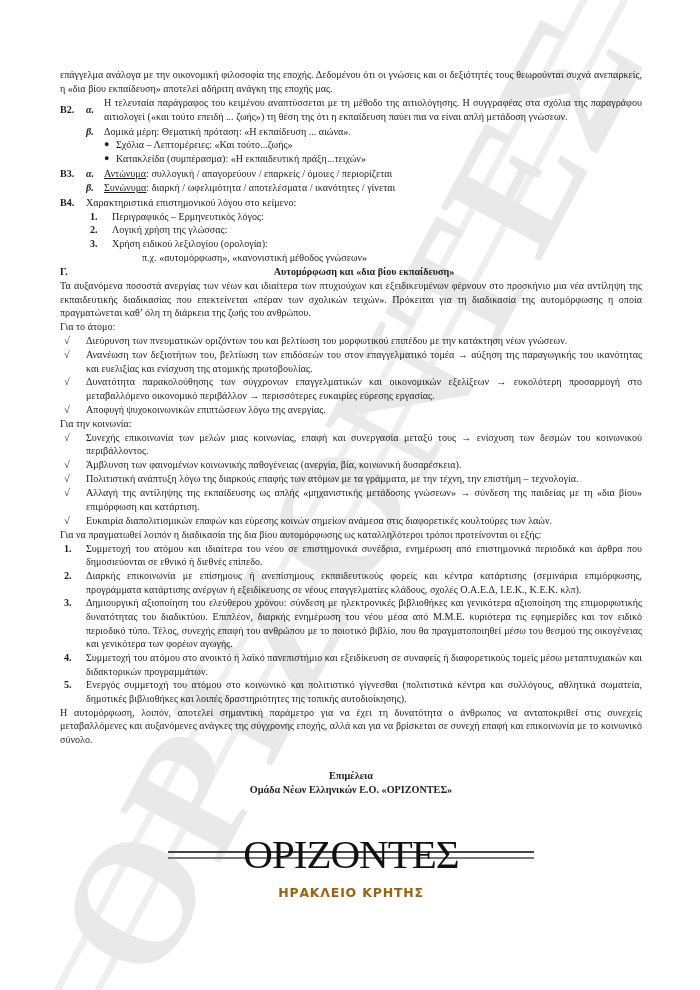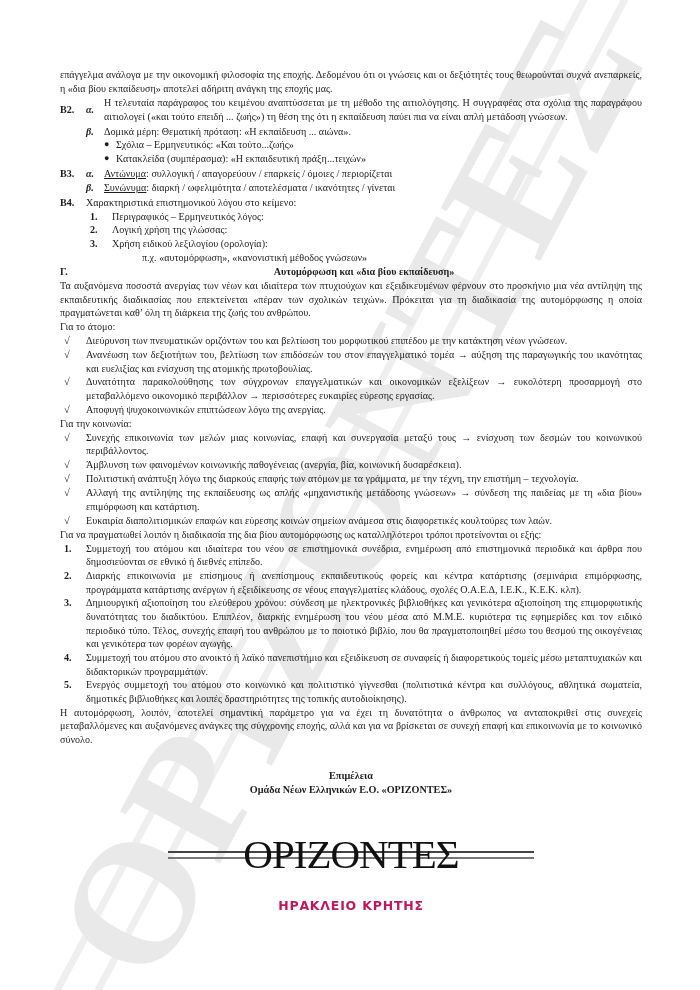--- a/index.html
+++ b/index.html
@@ -201,22 +201,22 @@
     background: #444;
     z-index: 1;
   }
   .logo-rule.top { top: 19px; }
   .logo-rule.bot { top: 25px; background:#777; }
   #logo-city {
     font-family: "DejaVu Sans", "Liberation Sans", sans-serif;
     font-size: 12.5px;
     letter-spacing: 0.8px;
     font-weight: 600;
-    color: #be185d;
-    margin-top: 18px;
+    color: #a16207;
+    margin-top: 5px;
   }
 </style>
 </head>
 <body>
 
 <div id="page">
 
   <div id="watermark">
     <div class="wm-rule r1"></div>
     <div class="wm-rule r2"></div>
@@ -235,21 +235,21 @@
 
     <div class="qrow">
       <div class="qlabel"></div>
       <div class="qsub">β.</div>
       <div class="qbody nojust">Δομικά μέρη: Θεματική πρόταση: «Η εκπαίδευση ... αιώνα».</div>
     </div>
 
     <div class="indent-b">
       <div class="bullet-line">
         <span class="dot">●</span>
-        <span>Σχόλια – Ερμηνευτικός: «Και τούτο...ζωής»</span>
+        <span>Σχόλια – Λεπτομέρειες: «Και τούτο...ζωής»</span>
       </div>
       <div class="bullet-line">
         <span class="dot">●</span>
         <span>Κατακλείδα (συμπέρασμα): «Η εκπαιδευτική πράξη...τειχών»</span>
       </div>
     </div>
 
     <div class="qrow">
       <div class="qlabel">Β3.</div>
       <div class="qsub">α.</div>

